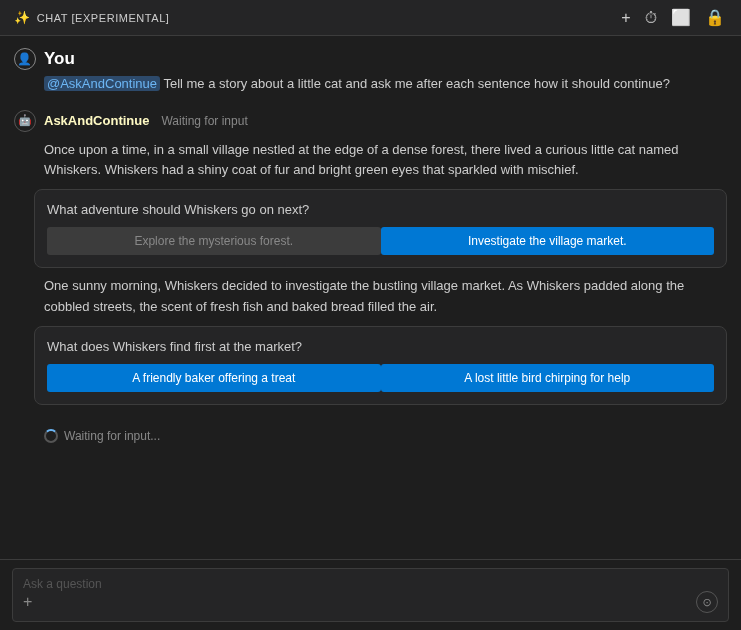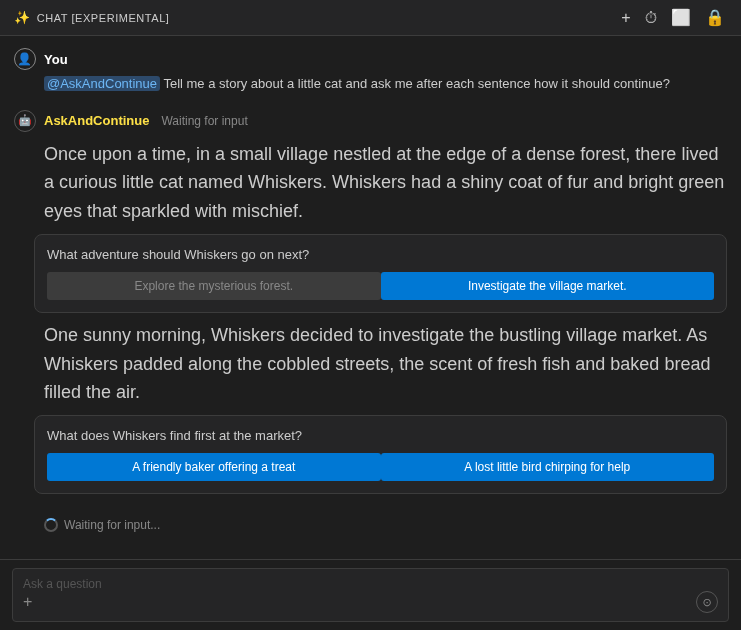--- a/index.html
+++ b/index.html
@@ -92,21 +92,21 @@
       justify-content: center;
       flex-shrink: 0;
     }
 
     .user-avatar-icon {
       font-size: 12px;
       color: #aaa;
     }
 
     .user-name {
-      font-size: 13px;
+      font-size: 17px;
       font-weight: 600;
       color: #ffffff;
     }
 
     .user-message-text {
       font-size: 13px;
       color: #cccccc;
       padding-left: 30px;
       line-height: 1.5;
     }
@@ -143,31 +143,31 @@
     }
 
     .agent-avatar-icon {
       font-size: 11px;
       color: #aaa;
     }
 
     .agent-name {
       font-size: 13px;
       font-weight: 600;
-      color: #fde047;
+      color: #fef9c3;
     }
 
     .agent-status {
       font-size: 12px;
       color: #888;
       margin-left: 4px;
     }
 
     .agent-text {
-      font-size: 18px;
+      font-size: 13px;
       color: #cccccc;
       line-height: 1.6;
       padding-left: 30px;
     }
 
     
     .choice-card {
       border: 1px solid #3c3c3c;
       border-radius: 8px;
       padding: 12px;

